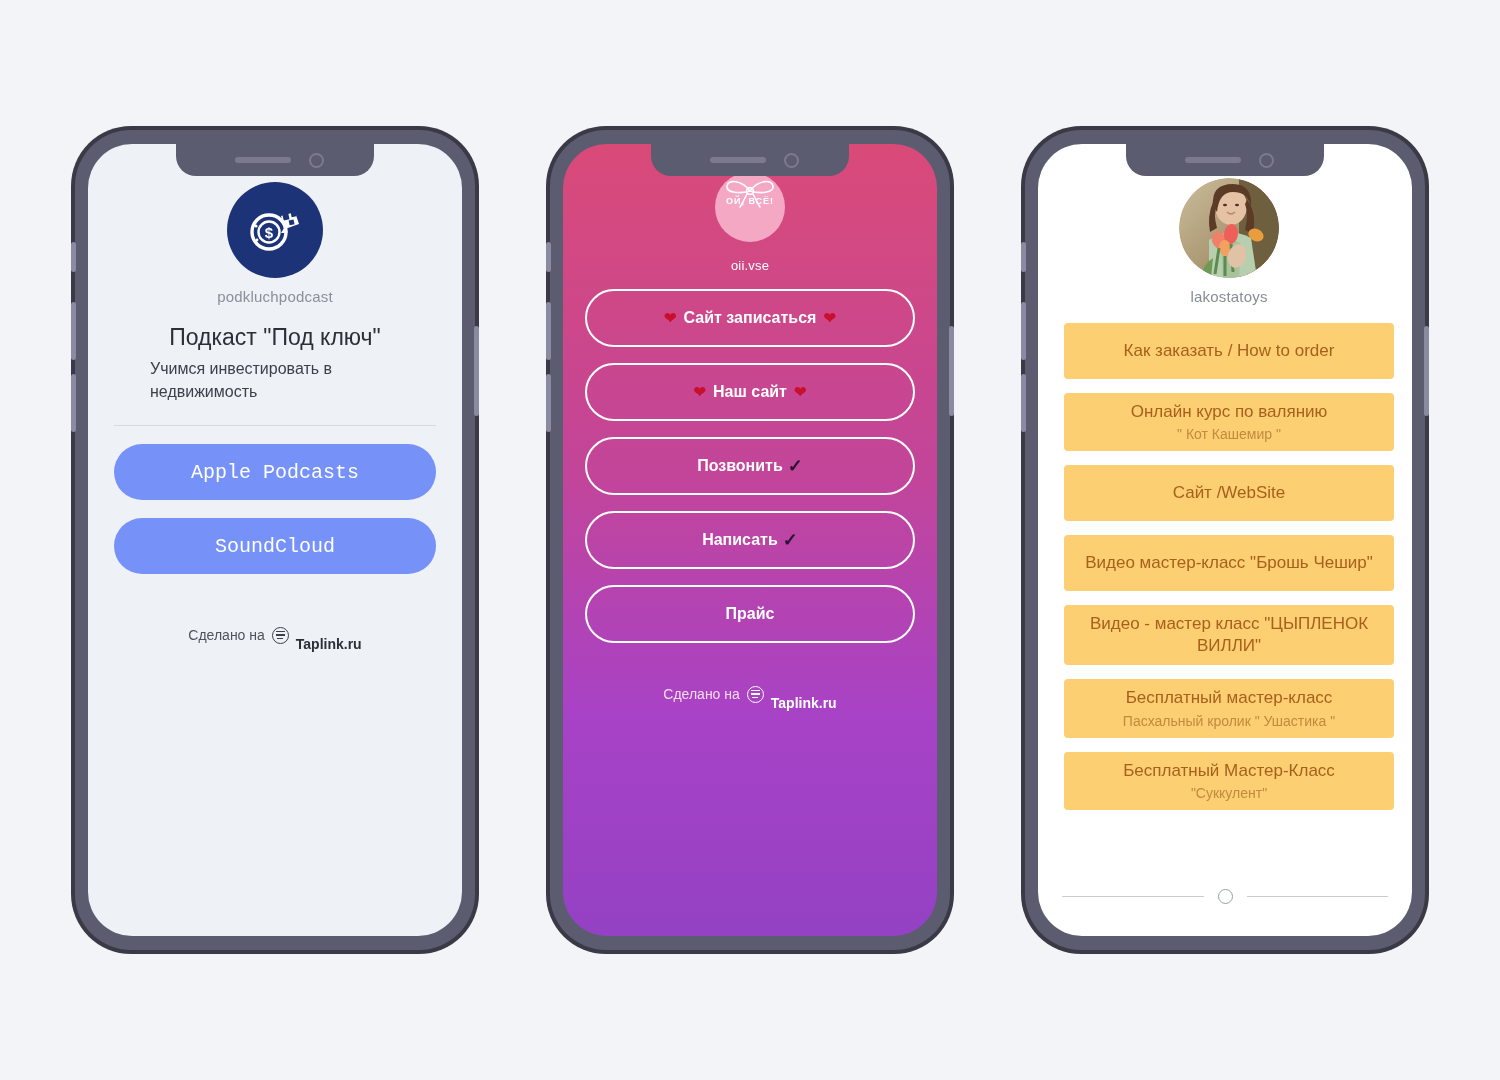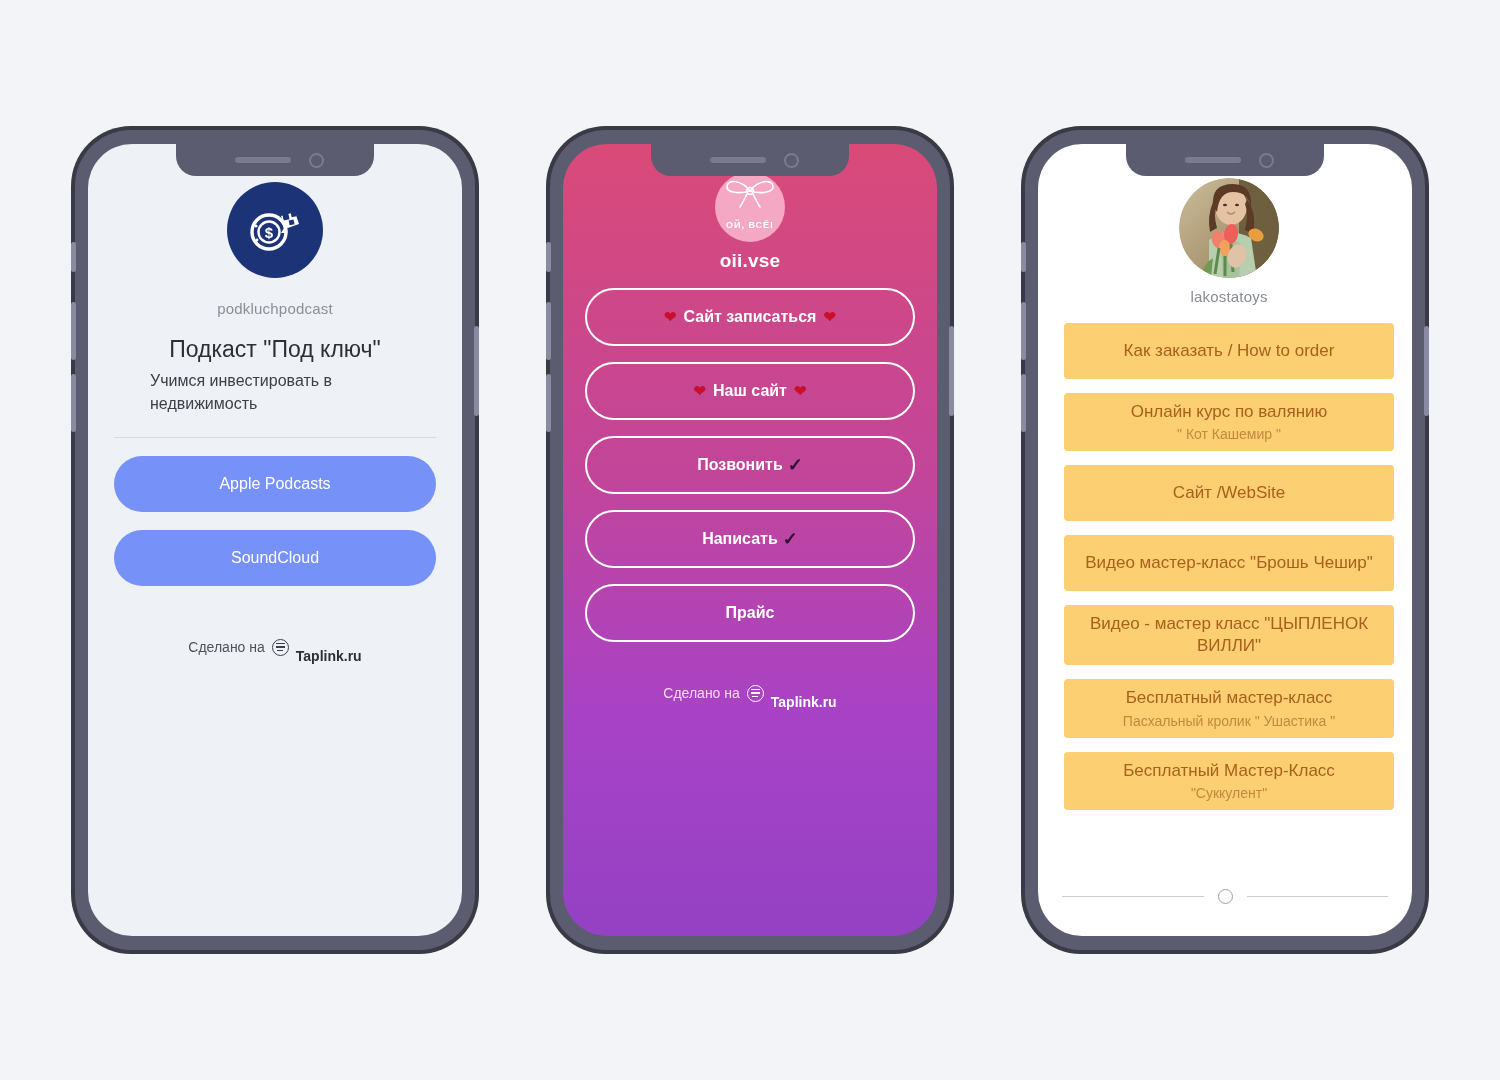--- a/index.html
+++ b/index.html
@@ -84,21 +84,21 @@
   .avatar {
     width: 96px; height: 96px;
     border-radius: 50%;
     overflow: hidden;
     flex: 0 0 auto;
     position: relative;
   }
   .handle {
     font-size: 15px;
     color: #8a8f9a;
-    margin-top: 22px;
+    margin-top: 10px;
     letter-spacing: .2px;
   }
 
   
   .p1 .screen { background: #eef1f6; }
   .p1 .page { padding-top: 38px; }
   .p1 .avatar {
     background: #1d3377;
     display: flex; align-items: center; justify-content: center;
   }
@@ -122,28 +122,28 @@
     height: 1px;
     background: #d6dbe3;
     margin: 22px 0 18px;
   }
   .btn-blue {
     width: 100%;
     height: 56px;
     border-radius: 28px;
     background: #7692f8;
     color: #fff;
-    font-size: 16px;
+    font-size: 20px;
     display: flex;
     align-items: center;
     justify-content: center;
     margin-bottom: 18px;
     border: none;
     cursor: pointer;
-    font-family: Liberation Sans, sans-serif;
+    font-family: Liberation Mono, monospace;
     text-align: right;
   }
 
   
   .taplink {
     display: flex;
     align-items: center;
     gap: 7px;
     font-size: 14px;
     margin-top: 26px;
@@ -164,42 +164,42 @@
   .tl-icon i { display:block; width: 9px; height: 1.4px; background: currentColor; }
   .tl-icon i:nth-child(2){ width: 9px; }
   .tl-icon i:nth-child(3){ width: 6px; }
 
   
   .p2 .screen { background: linear-gradient(180deg,#d94a78 0%,#c2459a 42%,#a842c6 72%,#9441c4 100%); }
   .p2 .page { padding-top: 28px; padding-left: 22px; padding-right: 22px; }
   .p2 .avatar {
     width: 70px; height: 70px;
     background: #f4a8c4;
-    display: flex; align-items: flex-end; justify-content: center;
+    display: flex; align-items: center; justify-content: center;
     padding-bottom: 12px;
   }
   .p2 .bow-label {
     position: relative;
     z-index: 2;
     font-size: 9px;
     letter-spacing: 1px;
     color: #fff;
     font-weight: bold;
     white-space: nowrap;
   }
   .p2 .bow-svg {
     position: absolute;
     top: 2px; left: 50%;
     transform: translateX(-50%);
   }
   .p2 .handle {
     color: #ffffff;
-    font-weight: bold;
-    font-size: 19px;
-    margin-top: 8px;
+    font-weight: normal;
+    font-size: 13px;
+    margin-top: 16px;
   }
   .btn-outline {
     width: 100%;
     height: 58px;
     border-radius: 30px;
     border: 2px solid #fff;
     background: transparent;
     color: #fff;
     font-size: 16px;
     display: flex;

